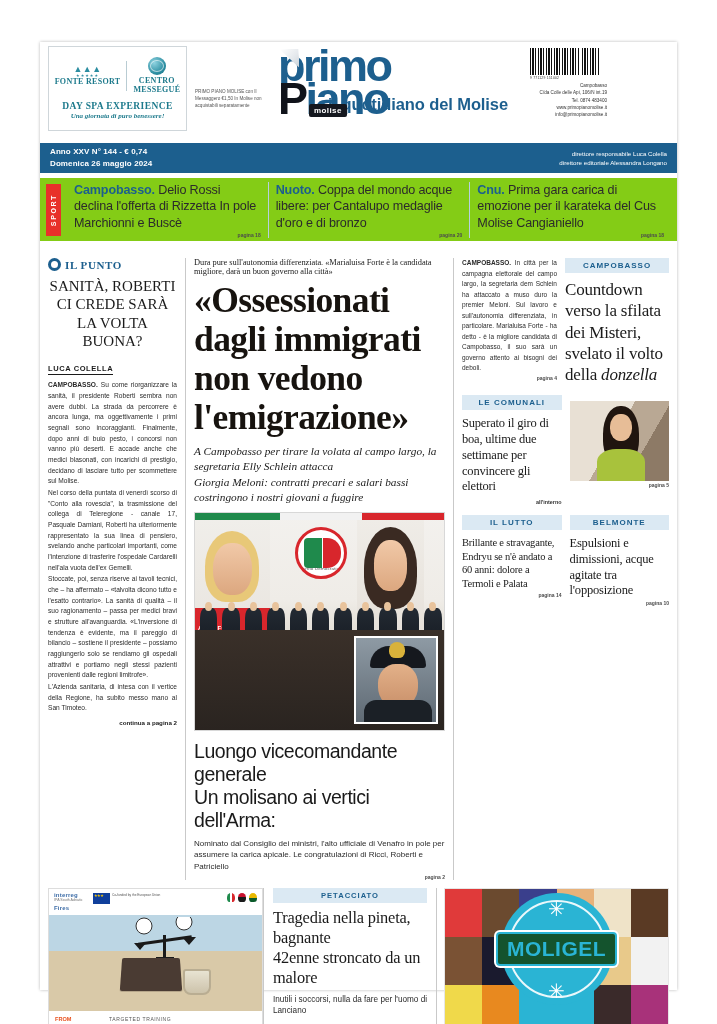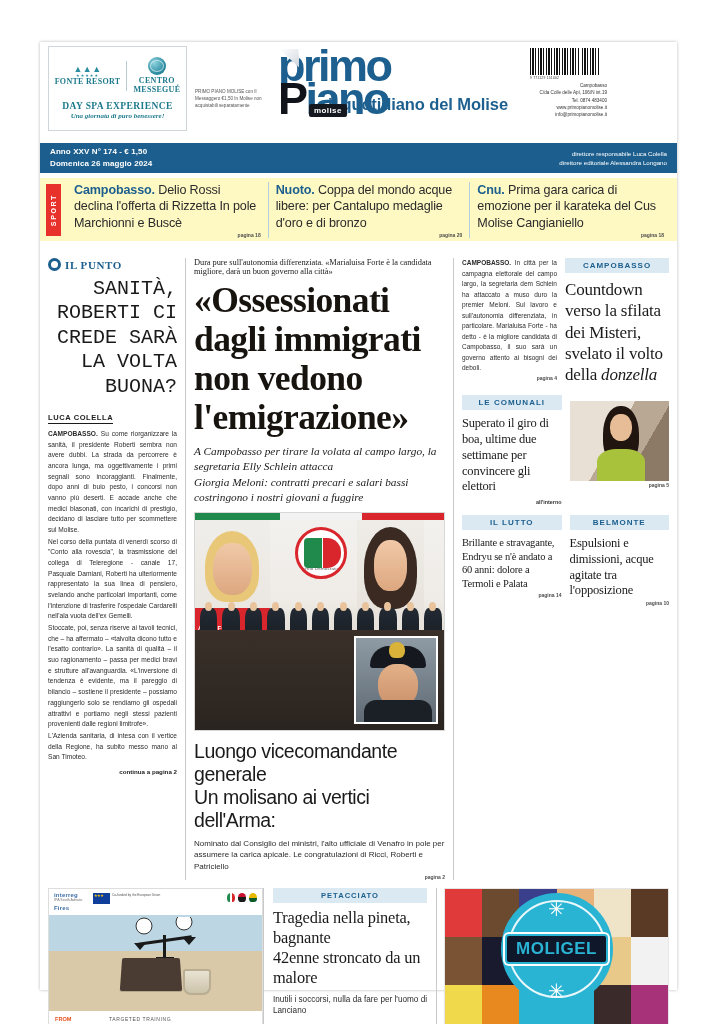--- a/index.html
+++ b/index.html
@@ -99,21 +99,21 @@
     display:flex; align-items:center; justify-content:space-between;
     padding:0 10px 0 10px;
   }
   .issue-line { font-size:8px; line-height:1.45; font-weight:bold; letter-spacing:.1px;}
   .issue-line span { display:block; }
   .direttori { font-size:6.2px; line-height:1.5; text-align:right; }
 
   
   .sport-strip {
     display:flex; align-items:stretch;
-    background:#fef9c3; margin:5px 0 0 0; padding:4px 6px 3px 0;
+    background:#84cc16; margin:5px 0 0 0; padding:4px 6px 3px 0;
     border-bottom:1px solid #fff;
   }
   .sport-tab {
     width:15px; background:#e8312a; color:#fff; margin:2px 6px 2px 6px;
     display:flex; align-items:center; justify-content:center; flex:0 0 15px;
   }
   .sport-tab span {
     writing-mode:vertical-rl; transform:rotate(180deg);
     font-size:7px; font-weight:bold; letter-spacing:1.6px;
   }
@@ -139,22 +139,22 @@
     width:13px; height:13px; border-radius:50%;
     background:#1c5f8e; position:relative;
   }
   .ilpunto-icon:after{
     content:""; position:absolute; left:3px; top:3px; width:7px; height:7px;
     border-radius:50%; background:#fff;
   }
   .ilpunto-label { font-family:"Liberation Serif", serif; font-weight:bold;
                    font-size:11px; color:#1c5f8e; letter-spacing:.6px; }
   .punto-title {
-    font-family:Liberation Mono, monospace; font-size:20px; line-height:1.22;
-    text-align:right; color:#1a1a1a; margin:2px 0 7px;
+    font-family:Liberation Serif, serif; font-size:15px; line-height:1.22;
+    text-align:center; color:#1a1a1a; margin:2px 0 7px;
   }
   .byline {
     font-size:7.5px; font-weight:bold; letter-spacing:.6px; color:#1a1a1a;
     border-bottom:1px solid #1a1a1a; display:inline-block; padding-bottom:1px;
     margin-bottom:5px;
   }
   .punto-body {
     font-size:6.6px; line-height:1.62; text-align:justify; color:#2b2b2b;
     -webkit-hyphens:auto; hyphens:auto;
   }
@@ -313,22 +313,22 @@
   .mg-grid { position:absolute; left:0; top:0; right:0; height:144px;
              display:grid; grid-template-columns:repeat(6,1fr); grid-template-rows:repeat(3,1fr); }
   .mg-cell { position:relative; overflow:hidden; }
   .mg-badge {
     position:absolute; left:50%; top:60px; transform:translate(-50%,-50%);
     width:112px; height:112px; border-radius:50%; background:#2ab4d4;
     display:flex; align-items:center; justify-content:center;
   }
   .mg-snow { position:absolute; inset:7px; border-radius:50%; border:2px solid #fff; opacity:.9;}
   .mg-word {
-    position:relative; z-index:2; color:#2ab4d4; background:#0f172a;
-    font-weight:bold; font-size:17px; letter-spacing:.5px;
+    position:relative; z-index:2; color:#2ab4d4; background:#14532d;
+    font-weight:bold; font-size:21px; letter-spacing:.5px;
     padding:3px 9px; border-radius:4px; border:2px solid #2ab4d4;
     box-shadow:0 0 0 2px #fff;
   }
   .mg-flake { position:absolute; color:#fff; font-size:20px; }
 </style>
 </head>
 <body>
 
 <div class="page">
  <div class="sheet">
@@ -395,21 +395,21 @@
           <div class="spa-name">MESSEGUÉ</div>
         </div>
       </div>
       <div class="spa-title">DAY SPA EXPERIENCE</div>
       <div class="spa-claim">Una giornata di puro benessere!</div>
     </div>
   </div>
 
   <div class="blue-band">
     <div class="issue-line">
-      <span>Anno XXV N° 174 - € 1,50</span>
+      <span>Anno XXV N° 144 - € 0,74</span>
       <span>Domenica 26 maggio 2024</span>
     </div>
     <div class="direttori">
       <div>direttore responsabile Luca Colella</div>
       <div>direttore editoriale Alessandra Longano</div>
     </div>
   </div>
 
   <div class="sport-strip">
     <div class="sport-tab">

